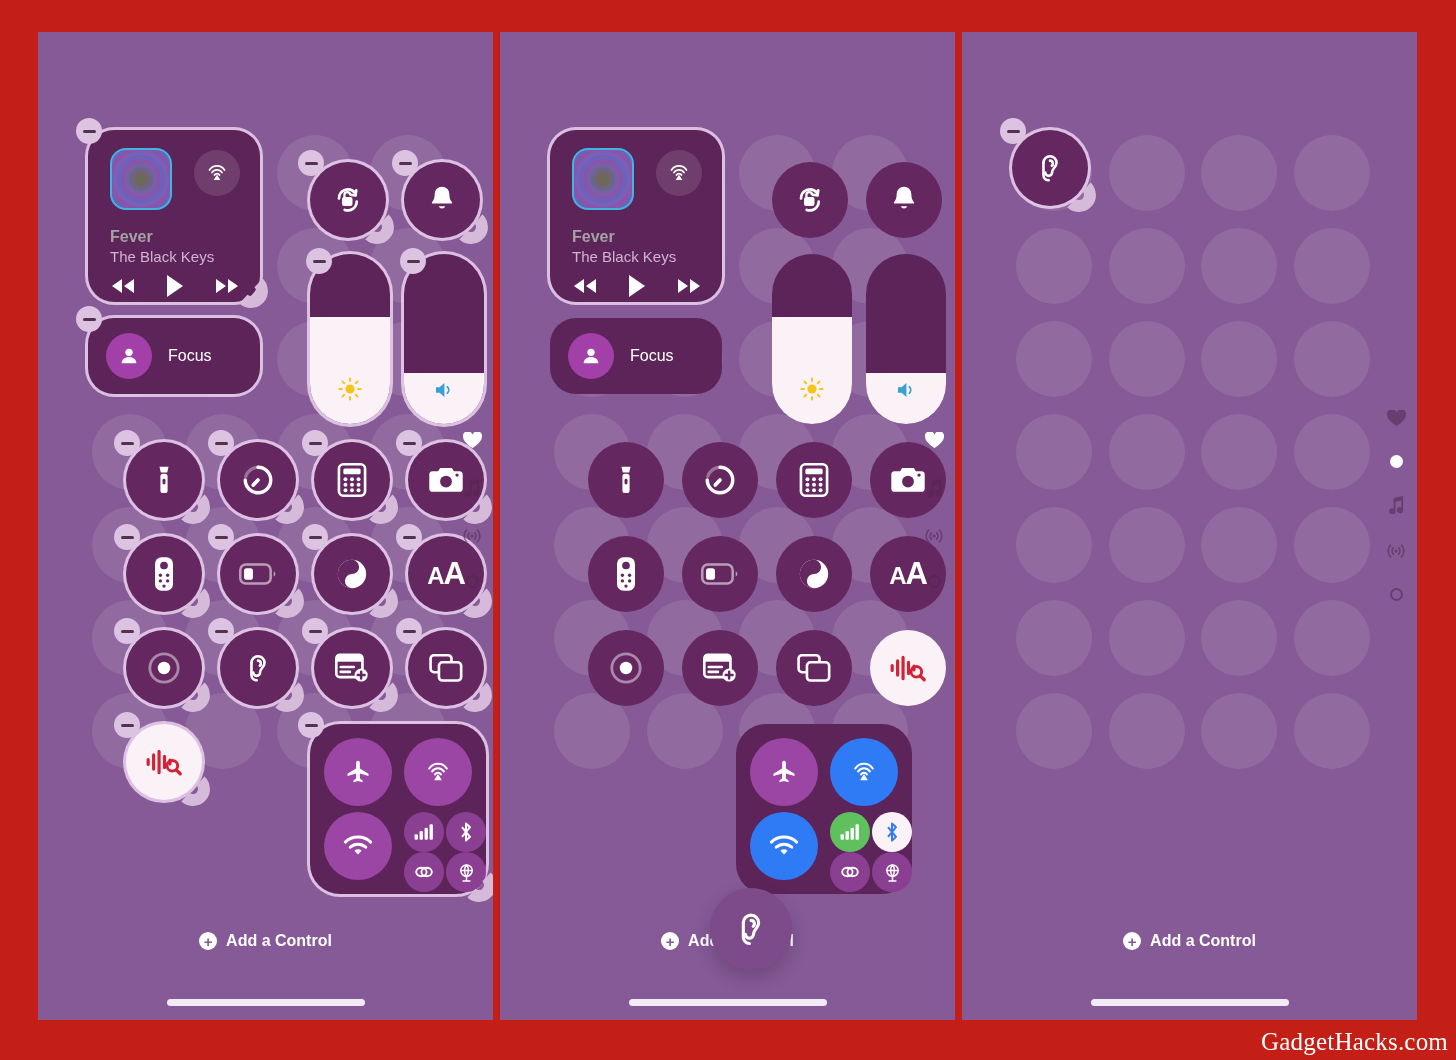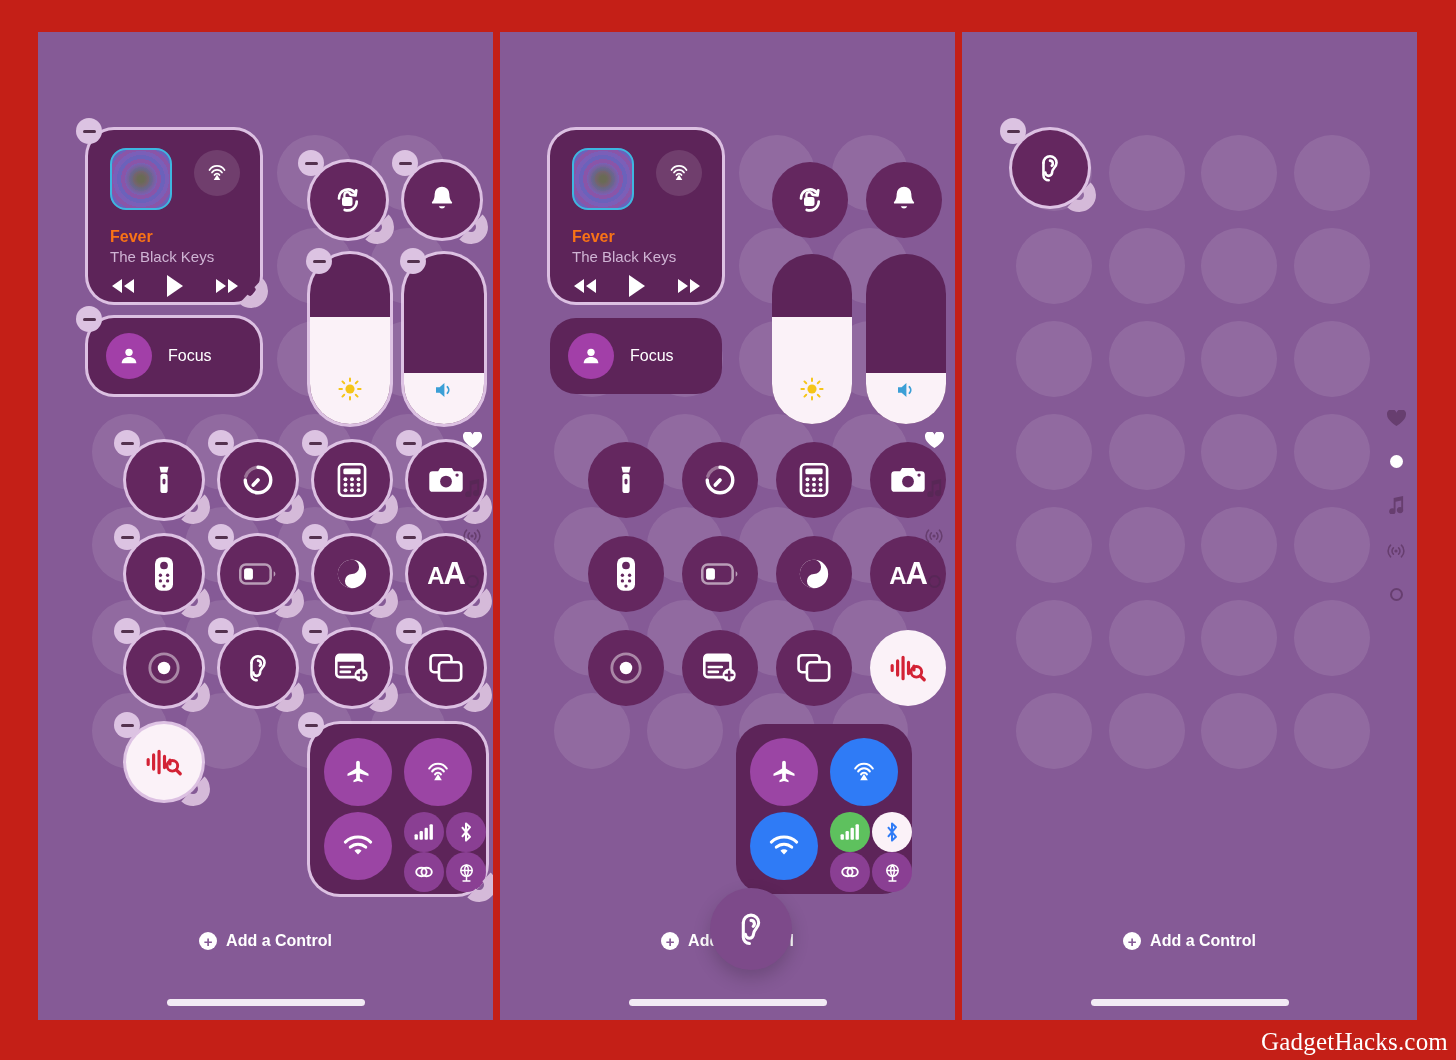--- a/index.html
+++ b/index.html
@@ -102,21 +102,21 @@
       repeating-radial-gradient(circle at 50% 50%, #7b5fb8 0 4px, #8a55a8 4px 8px, #6b62bb 8px 12px);
     border: 2px solid #3eb6e0;
     filter: blur(0.4px);
   }
   .airplay-btn {
     position: absolute; right: 20px; top: 20px;
     width: 46px; height: 46px; border-radius: 50%;
     background: rgba(255,255,255,0.12);
     display: flex; align-items: center; justify-content: center;
   }
-  .track-title { position: absolute; left: 22px; color: #f97316; font-size: 16px; font-weight: bold; text-align: right; }
+  .track-title { position: absolute; left: 22px; color: #a3a3a3; font-size: 16px; font-weight: bold; text-align: right; }
   .track-artist { position: absolute; left: 22px; color: #cfb4d4; font-size: 15px; }
   .transport { position: absolute; left: 22px; display: flex; align-items: center; gap: 26px; color: #fff; }
 
   
   .focus {
     position: absolute;
     background: #5d2459;
     border-radius: 26px;
     display: flex; align-items: center;
   }

